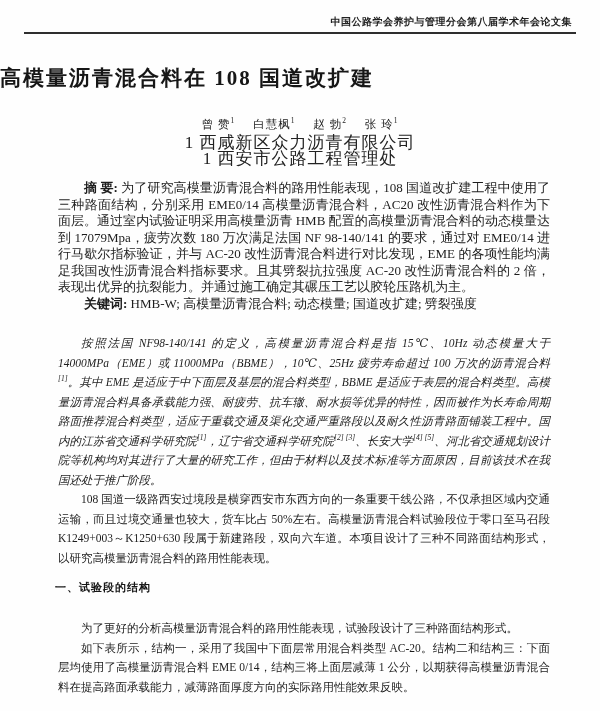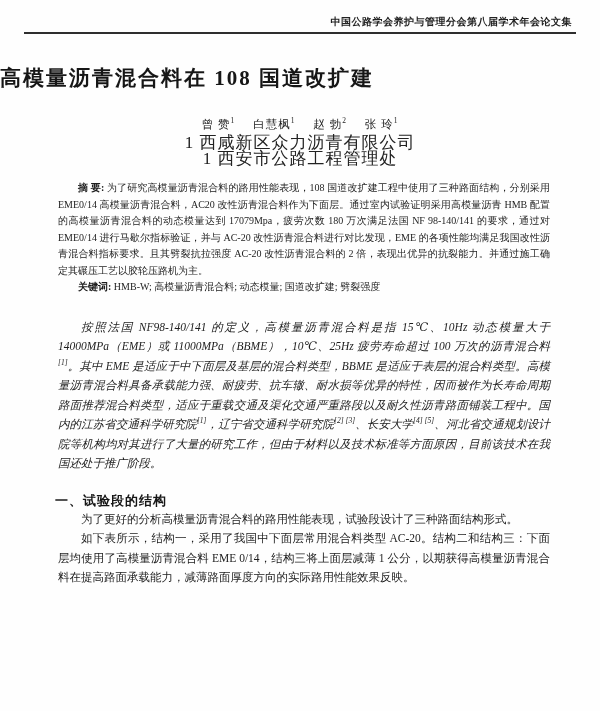--- a/index.html
+++ b/index.html
@@ -51,45 +51,45 @@
   .affiliation {
     text-align: center;
     font-size: 17px;
     letter-spacing: 1px;
     line-height: 16px;
     color: #222;
   }
   .affiliations { margin-top: 3px; }
   .abstract-block {
     margin: 13px 50px 0 58px;
-    font-size: 10px;
+    font-size: 13px;
     line-height: 16.5px;
     text-align: justify;
     color: #1d1d1d;
   }
   .abstract-block p { margin: 0; text-indent: 2em; }
   .abstract-label, .keywords-label { font-weight: bold; }
   .body-block p {
     margin: 0 50px 0 58px;
     font-size: 11.5px;
     line-height: 19.5px;
     text-align: justify;
     text-indent: 2em;
     color: #1c1c1c;
   }
   .body-block p.first { margin-top: 22px; font-style: italic; }
   .section-heading {
-    margin: 18px 50px 0 55px;
-    font-size: 13px;
+    margin: 12px 50px 0 55px;
+    font-size: 11px;
     font-weight: bold;
     letter-spacing: 1px;
     font-family: "Liberation Sans", "DejaVu Sans", sans-serif;
     color: #161616;
   }
-  .body-block p.after-heading { }
+  .body-block p.after-heading { margin-top: 24px; }
 </style>
 </head>
 <body>
 
 <div class="page">
 
   <div class="running-header">中国公路学会养护与管理分会第八届学术年会论文集</div>
   <hr class="header-rule">
 
   <div class="paper-title">
@@ -108,20 +108,21 @@
     <div class="affiliation">1 西安市公路工程管理处</div>
   </div>
 
   <div class="abstract-block">
     <p><span class="abstract-label">摘  要:</span> <span>为了研究高模量沥青混合料的路用性能表现，108 国道改扩建工程中使用了三种路面结构，分别采用 EME0/14 高模量沥青混合料，AC20 改性沥青混合料作为下面层。通过室内试验证明采用高模量沥青 HMB 配置的高模量沥青混合料的动态模量达到 17079Mpa，疲劳次数 180 万次满足法国 NF 98-140/141 的要求，通过对 EME0/14 进行马歇尔指标验证，并与 AC-20 改性沥青混合料进行对比发现，EME 的各项性能均满足我国改性沥青混合料指标要求。且其劈裂抗拉强度 AC-20 改性沥青混合料的 2 倍，表现出优异的抗裂能力。并通过施工确定其碾压工艺以胶轮压路机为主。</span></p>
     <p><span class="keywords-label">关键词:</span> <span>HMB-W; 高模量沥青混合料; 动态模量; 国道改扩建; 劈裂强度</span></p>
   </div>
 
   <div class="body-block">
     <p class="first"><span>按照法国 NF98-140/141 的定义，高模量沥青混合料是指 15℃、10Hz 动态模量大于 14000MPa（EME）或 11000MPa（BBME），10℃、25Hz 疲劳寿命超过 100 万次的沥青混合料</span><sup class="ref-mark">[1]</sup><span>。其中 EME 是适应于中下面层及基层的混合料类型，BBME 是适应于表层的混合料类型。高模量沥青混合料具备承载能力强、耐疲劳、抗车辙、耐水损等优异的特性，因而被作为长寿命周期路面推荐混合料类型，适应于重载交通及渠化交通严重路段以及耐久性沥青路面铺装工程中。国内的江苏省交通科学研究院</span><sup class="ref-mark">[1]</sup><span>，辽宁省交通科学研究院</span><sup class="ref-mark">[2] [3]</sup><span>、长安大学</span><sup class="ref-mark">[4] [5]</sup><span>、河北省交通规划设计院等机构均对其进行了大量的研究工作，但由于材料以及技术标准等方面原因，目前该技术在我国还处于推广阶段。</span></p>
+    <p>108 国道一级路西安过境段是横穿西安市东西方向的一条重要干线公路，不仅承担区域内交通运输，而且过境交通量也较大，货车比占 50%左右。高模量沥青混合料试验段位于零口至马召段 K1249+003～K1250+630 段属于新建路段，双向六车道。本项目设计了三种不同路面结构形式，以研究高模量沥青混合料的路用性能表现。</p>
   </div>
 
   <div class="section-heading">一、试验段的结构</div>
 
   <div class="body-block">
     <p class="after-heading">为了更好的分析高模量沥青混合料的路用性能表现，试验段设计了三种路面结构形式。</p>
     <p>如下表所示，结构一，采用了我国中下面层常用混合料类型 AC-20。结构二和结构三：下面层均使用了高模量沥青混合料 EME 0/14，结构三将上面层减薄 1 公分，以期获得高模量沥青混合料在提高路面承载能力，减薄路面厚度方向的实际路用性能效果反映。</p>
 
   </div>
 

